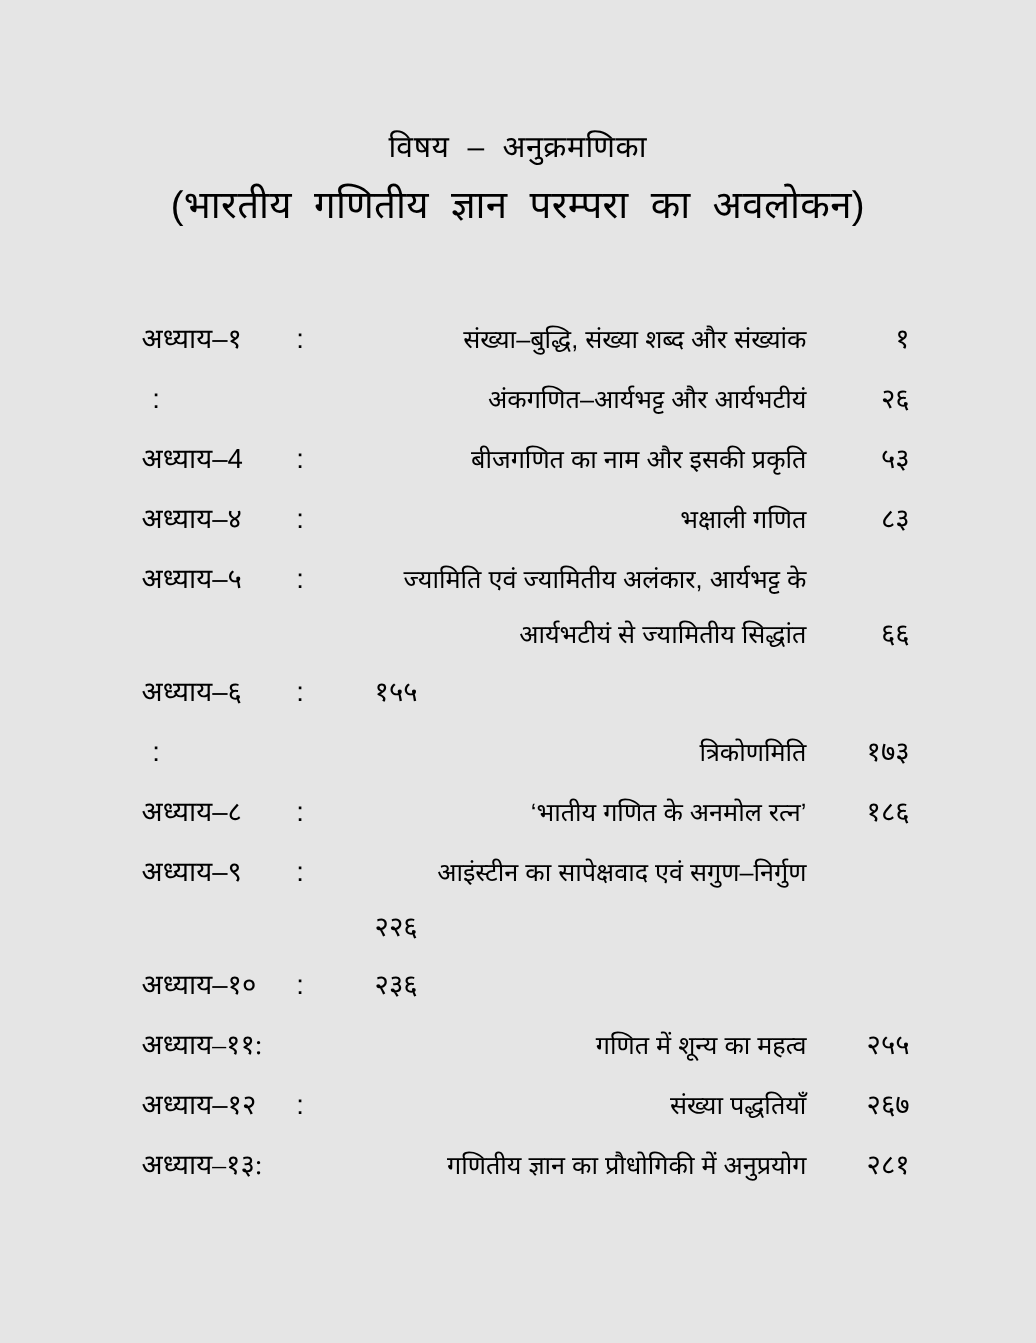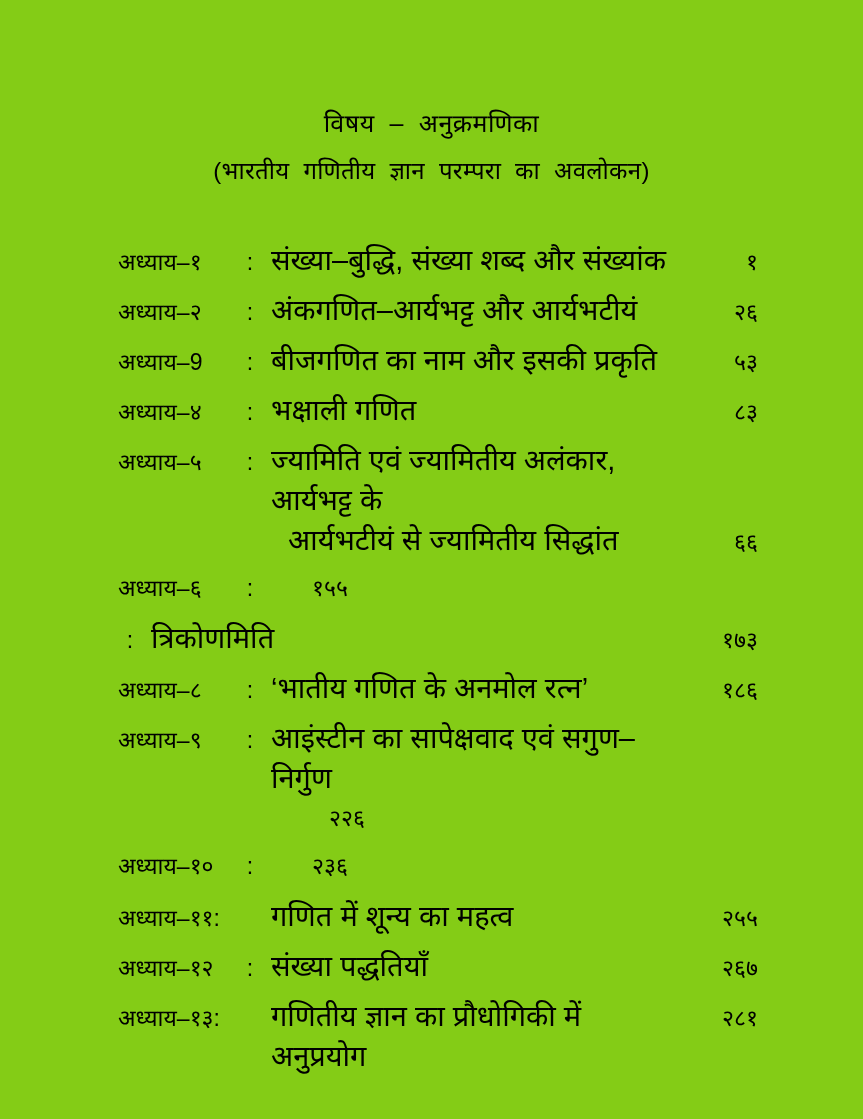--- a/index.html
+++ b/index.html
@@ -7,21 +7,21 @@
     margin: 0;
     padding: 0;
     background: #ffffff;
   }
 
   .page {
     position: relative;
     width: 863px;
     height: 1119px;
     margin: 0 auto;
-    background: #84cc16;
+    background: #e5e5e5;
     color: #000000;
     font-family: "Liberation Sans", "DejaVu Sans", sans-serif;
     overflow: hidden;
   }
 
   
   .heading {
     position: absolute;
     left: 0;
     top: 106px;
@@ -30,74 +30,75 @@
   }
 
   .doc-title {
     font-size: 25px;
     line-height: 34px;
     letter-spacing: 0.5px;
     white-space: pre;
   }
 
   .doc-subtitle {
-    font-size: 24px;
+    font-size: 32px;
     line-height: 34px;
     margin-top: 14px;
     letter-spacing: 0.3px;
     white-space: pre;
   }
 
   
   .toc {
     position: absolute;
     left: 118px;
-    top: 236px;
+    top: 258px;
     width: 640px;
   }
 
   .toc-row {
     display: flex;
     align-items: baseline;
     min-height: 46px;
     padding-top: 4px;
   }
 
   .toc-row.continuation {
     min-height: 44px;
     padding-top: 0;
-    gap: 17px;
   }
 
   .chap-label {
     flex: 0 0 120px;
     font-size: 23px;
     line-height: 40px;
     white-space: pre;
   }
 
   .chap-colon {
     flex: 0 0 24px;
     font-size: 23px;
     line-height: 40px;
     text-align: center;
     white-space: pre;
   }
 
   
   .toc-row.tight .chap-label {
     flex: 0 0 144px;
+    font-family: Liberation Serif, serif;
   }
 
   .chap-title {
     flex: 1 1 auto;
-    font-size: 29px;
+    font-size: 21px;
     line-height: 40px;
     padding-left: 9px;
     white-space: pre-wrap;
+    text-align: right;
   }
 
   .chap-page {
     flex: 0 0 86px;
     font-size: 23px;
     line-height: 40px;
     text-align: right;
     white-space: pre;
   }
 
@@ -120,27 +121,26 @@
   </div>
 
   <div class="toc">
       <div class="toc-row">
         <div class="chap-label">अध्याय–१</div>
         <div class="chap-colon">:</div>
         <div class="chap-title">संख्या–बुद्धि, संख्या शब्द और संख्यांक</div>
         <div class="chap-page">१</div>
       </div>
       <div class="toc-row">
-        <div class="chap-label">अध्याय–२</div>
         <div class="chap-colon">:</div>
         <div class="chap-title">अंकगणित–आर्यभट्ट और आर्यभटीयं</div>
         <div class="chap-page">२६</div>
       </div>
       <div class="toc-row">
-        <div class="chap-label">अध्याय–9</div>
+        <div class="chap-label">अध्याय–4</div>
         <div class="chap-colon">:</div>
         <div class="chap-title">बीजगणित का नाम और इसकी प्रकृति</div>
         <div class="chap-page">५३</div>
       </div>
       <div class="toc-row">
         <div class="chap-label">अध्याय–४</div>
         <div class="chap-colon">:</div>
         <div class="chap-title">भक्षाली गणित</div>
         <div class="chap-page">८३</div>
       </div>

